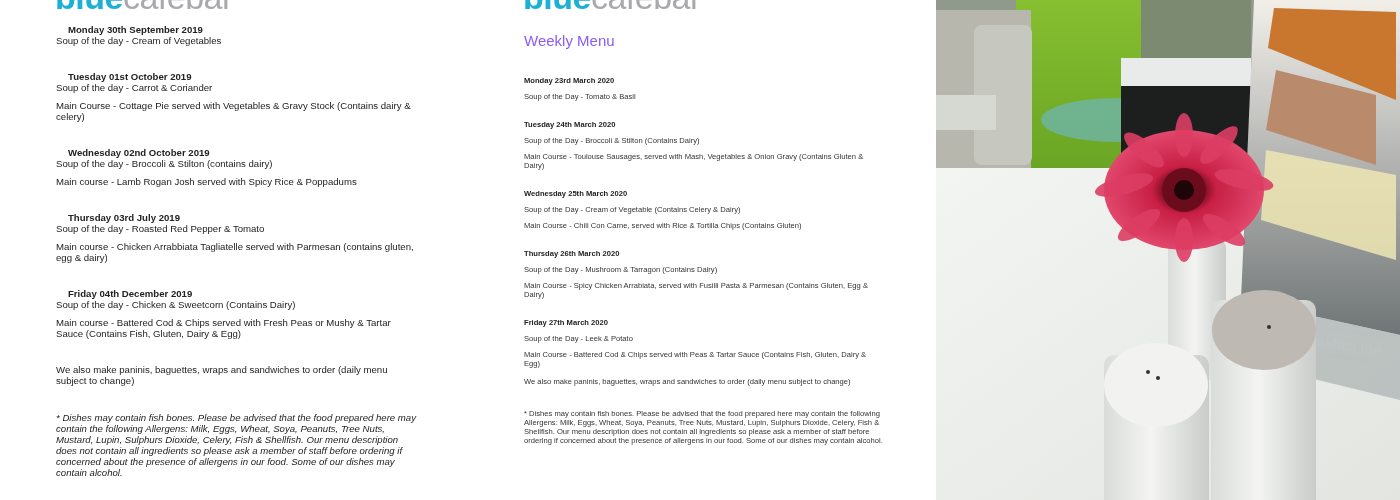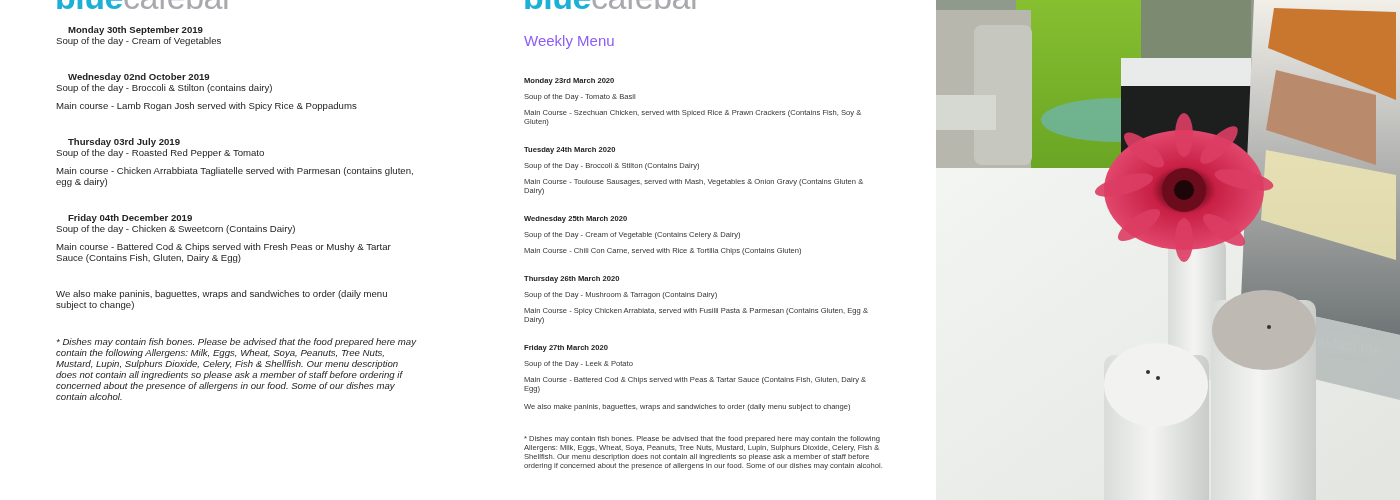--- a/index.html
+++ b/index.html
@@ -39,20 +39,25 @@
 
 <section id="panel-a" class="panel">
   <div class="logo">
     <span class="blue">blue</span><span class="grey">cafebar</span>
   </div>
   <div class="content">
     <div class="day">
       <div class="day-title">Monday 30th September 2019</div>
       <div class="soup">Soup of the day - Cream of Vegetables</div>
     </div>
+    <div class="day">
+      <div class="day-title">Tuesday 01st October 2019</div>
+      <div class="soup">Soup of the day - Carrot &amp; Coriander</div>
+      <div class="main">Main Course - Cottage Pie served with Vegetables &amp; Gravy Stock (Contains dairy &amp; celery)</div>
+    </div>
     <div class="day" style="">
       <div class="day-title">Wednesday 02nd October 2019</div>
       <div class="soup">Soup of the day - Broccoli &amp; Stilton (contains dairy)</div>
       <div class="main" style="margin-bottom:11px">Main course - Lamb Rogan Josh served with Spicy Rice &amp; Poppadums</div>
     </div>
     <div class="day">
       <div class="day-title">Thursday 03rd July 2019</div>
       <div class="soup">Soup of the day - Roasted Red Pepper &amp; Tomato</div>
       <div class="main">Main course - Chicken Arrabbiata Tagliatelle served with Parmesan (contains gluten, egg &amp; dairy)</div>
     </div>
@@ -68,21 +73,20 @@
 
 <section id="panel-b" class="panel">
   <div class="logo">
     <span class="blue">blue</span><span class="grey">cafebar</span>
   </div>
   <div class="content">
     <div class="weekly-title">Weekly Menu</div>
     <div class="day">
       <div class="day-title">Monday 23rd March 2020</div>
       <div class="soup">Soup of the Day - Tomato &amp; Basil</div>
-      <div class="main">Main Course - Szechuan Chicken, served with Spiced Rice &amp; Prawn Crackers (Contains Fish, Soy &amp; Gluten)</div>
     </div>
     <div class="day">
       <div class="day-title">Tuesday 24th March 2020</div>
       <div class="soup">Soup of the Day - Broccoli &amp; Stilton (Contains Dairy)</div>
       <div class="main">Main Course - Toulouse Sausages, served with Mash, Vegetables &amp; Onion Gravy (Contains Gluten &amp; Dairy)</div>
     </div>
     <div class="day" style="margin-bottom:19px">
       <div class="day-title">Wednesday 25th March 2020</div>
       <div class="soup">Soup of the Day - Cream of Vegetable (Contains Celery &amp; Dairy)</div>
       <div class="main" style="margin-bottom:9px">Main Course - Chili Con Carne, served with Rice &amp; Tortilla Chips (Contains Gluten)</div>

